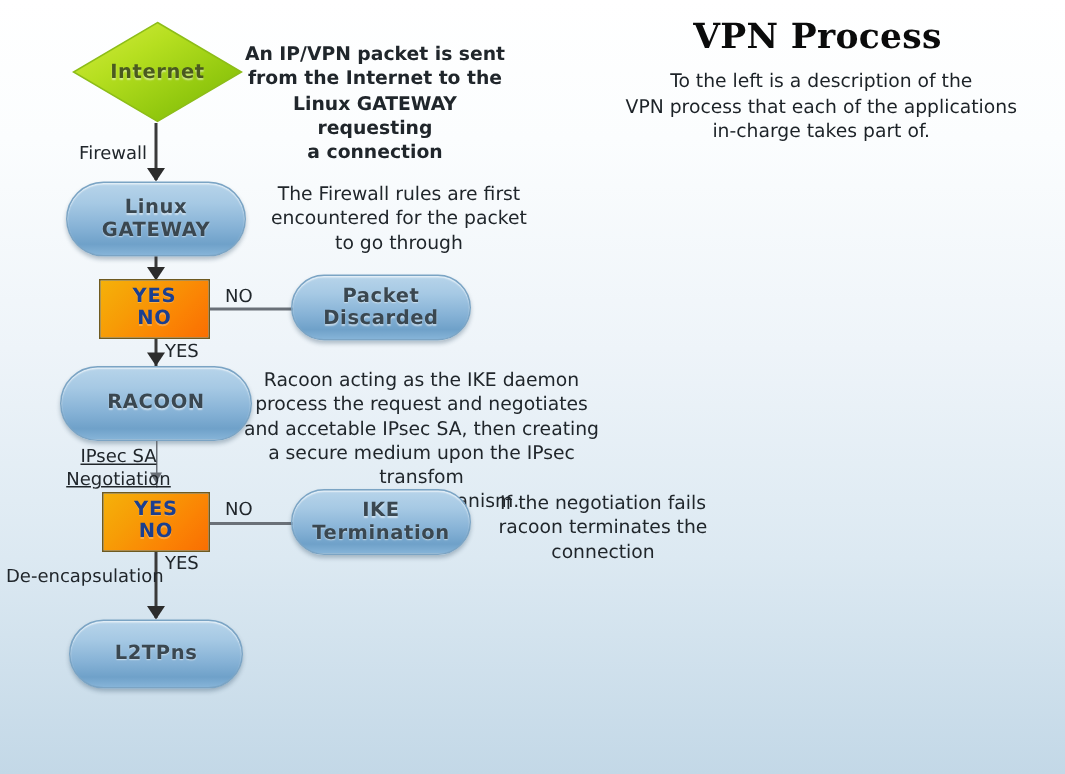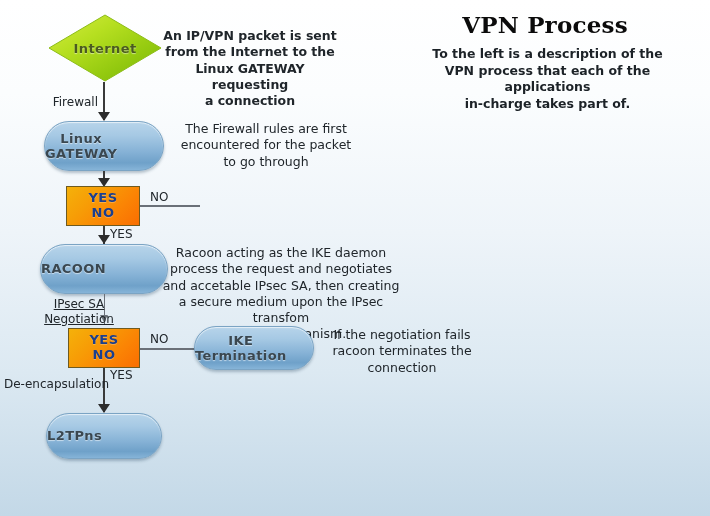--- a/index.html
+++ b/index.html
@@ -22,21 +22,21 @@
 
   .capsule {
     position: absolute;
     border-radius: 999px;
     background: linear-gradient(to bottom, #b7d4ea 0%, #a6c9e4 28%, #86b2d6 62%, #6fa1c9 85%, #86b4d8 100%);
     border: 1px solid #7ba4c4;
     box-shadow: 0 2px 3px rgba(40,70,95,0.32),
                 inset 0 1px 1px rgba(255,255,255,0.65);
     display: flex;
     align-items: center;
-    justify-content: flex-start;
+    justify-content: center;
     text-align: center;
     color: #3a4750;
     font-weight: bold;
     font-size: 13px;
     line-height: 1.18;
     letter-spacing: 0.4px;
     text-shadow: 0 1px 1px rgba(255,255,255,0.55);
   }
 
   .diamond {
@@ -127,21 +127,21 @@
     text-align: center;
     line-height: 1.32;
   }
 </style>
 </head>
 <body>
 
 <div id="canvas">
 
   <div id="title" style="left:420px; top:11px; width:250px;">VPN Process</div>
-  <div id="subtitle" style="left: 410px; top: 46px; width: 275px; white-space: pre-line; font-weight: bold;">To the left is a description of the
+  <div id="subtitle" style="left: 410px; top: 46px; width: 275px; white-space: pre-line;">To the left is a description of the
 VPN process that each of the applications
 in-charge takes part of.</div>
 
   <div class="diamond" style="left:48px; top:14px; width:114px; height:68px;">
     <svg width="114" height="68" viewBox="0 0 114 68" style="position:absolute; left:0; top:0;">
       <defs>
         <linearGradient id="gGreen" x1="0" y1="0" x2="1" y2="1">
           <stop offset="0%" stop-color="#d6ec42"></stop>
           <stop offset="35%" stop-color="#b6df20"></stop>
           <stop offset="70%" stop-color="#93c90f"></stop>
@@ -175,20 +175,24 @@
   <div class="arrowhead" style="left:98px; top:178px;"></div>
 
   <div class="decision" style="left:66px; top:186px; width:74px; height:40px;">
     <span style="white-space:pre-line; text-align:center;">YES
 NO</span>
   </div>
 
   <div class="hline" style="left:140px; top:205px; width:60px;"></div>
   <div class="edgelabel" style="left:150px; top:190px;">NO</div>
 
+  <div class="capsule" style="left:194px; top:183px; width:120px; height:44px;">
+    <span style="white-space:pre-line;">Packet
+Discarded</span>
+  </div>
 
   <div class="vline" style="left:103px; top:226px; height:18px;"></div>
   <div class="arrowhead" style="left:98px; top:235px;"></div>
   <div class="edgelabel" style="left:110px; top:227px;">YES</div>
 
   <div class="capsule" style="left:40px; top:244px; width:128px; height:50px;">
     <span>RACOON</span>
   </div>
 
   <div class="note" style="left: 158px; top: 245px; width: 246px; text-align: center; white-space: pre-line;">Racoon acting as the IKE daemon

